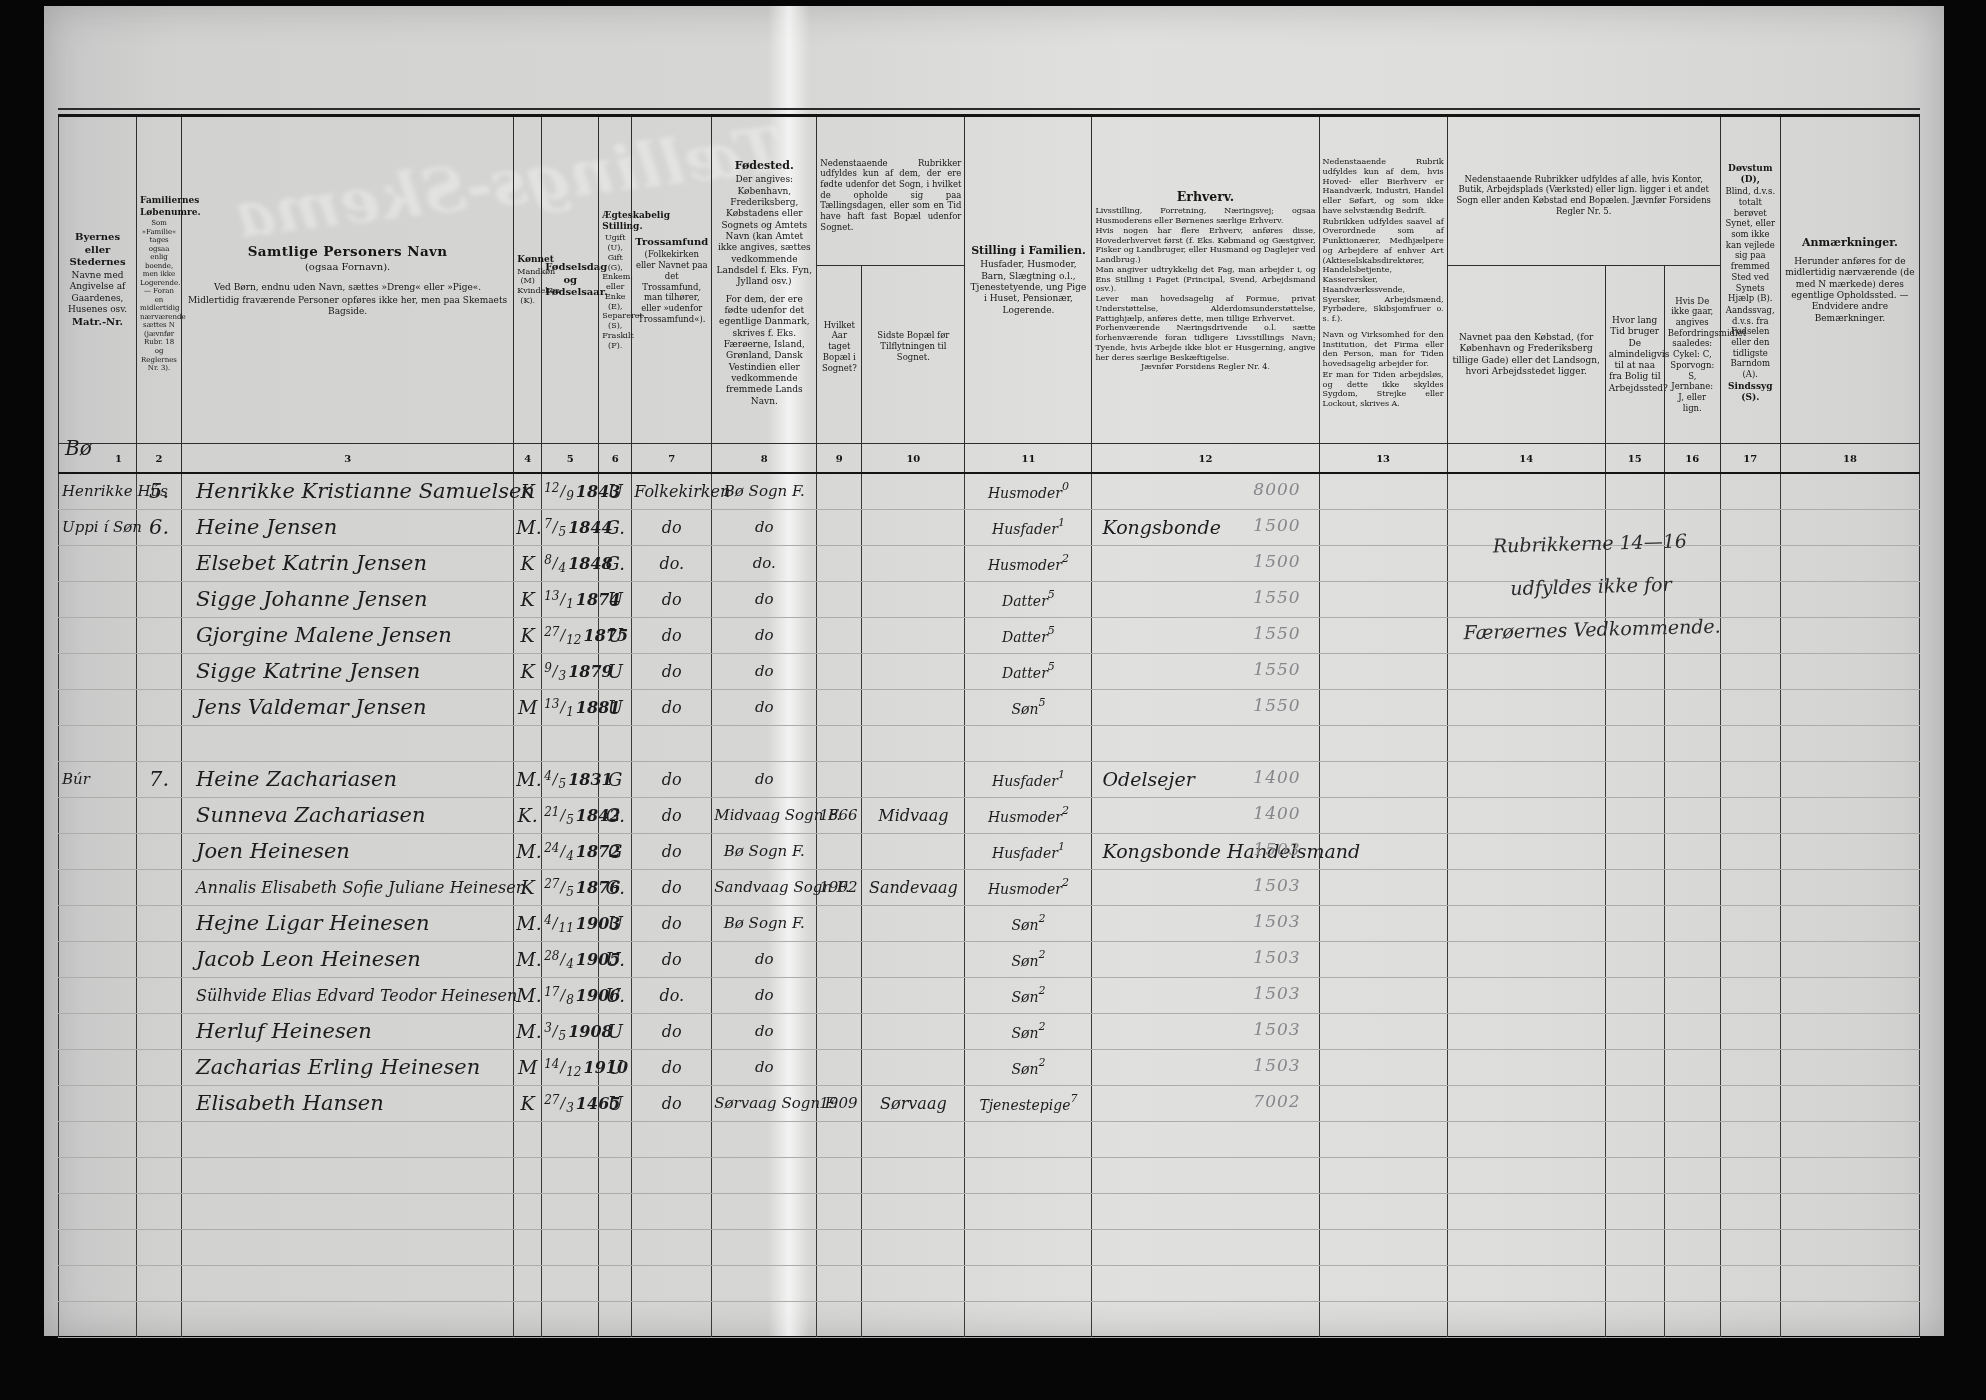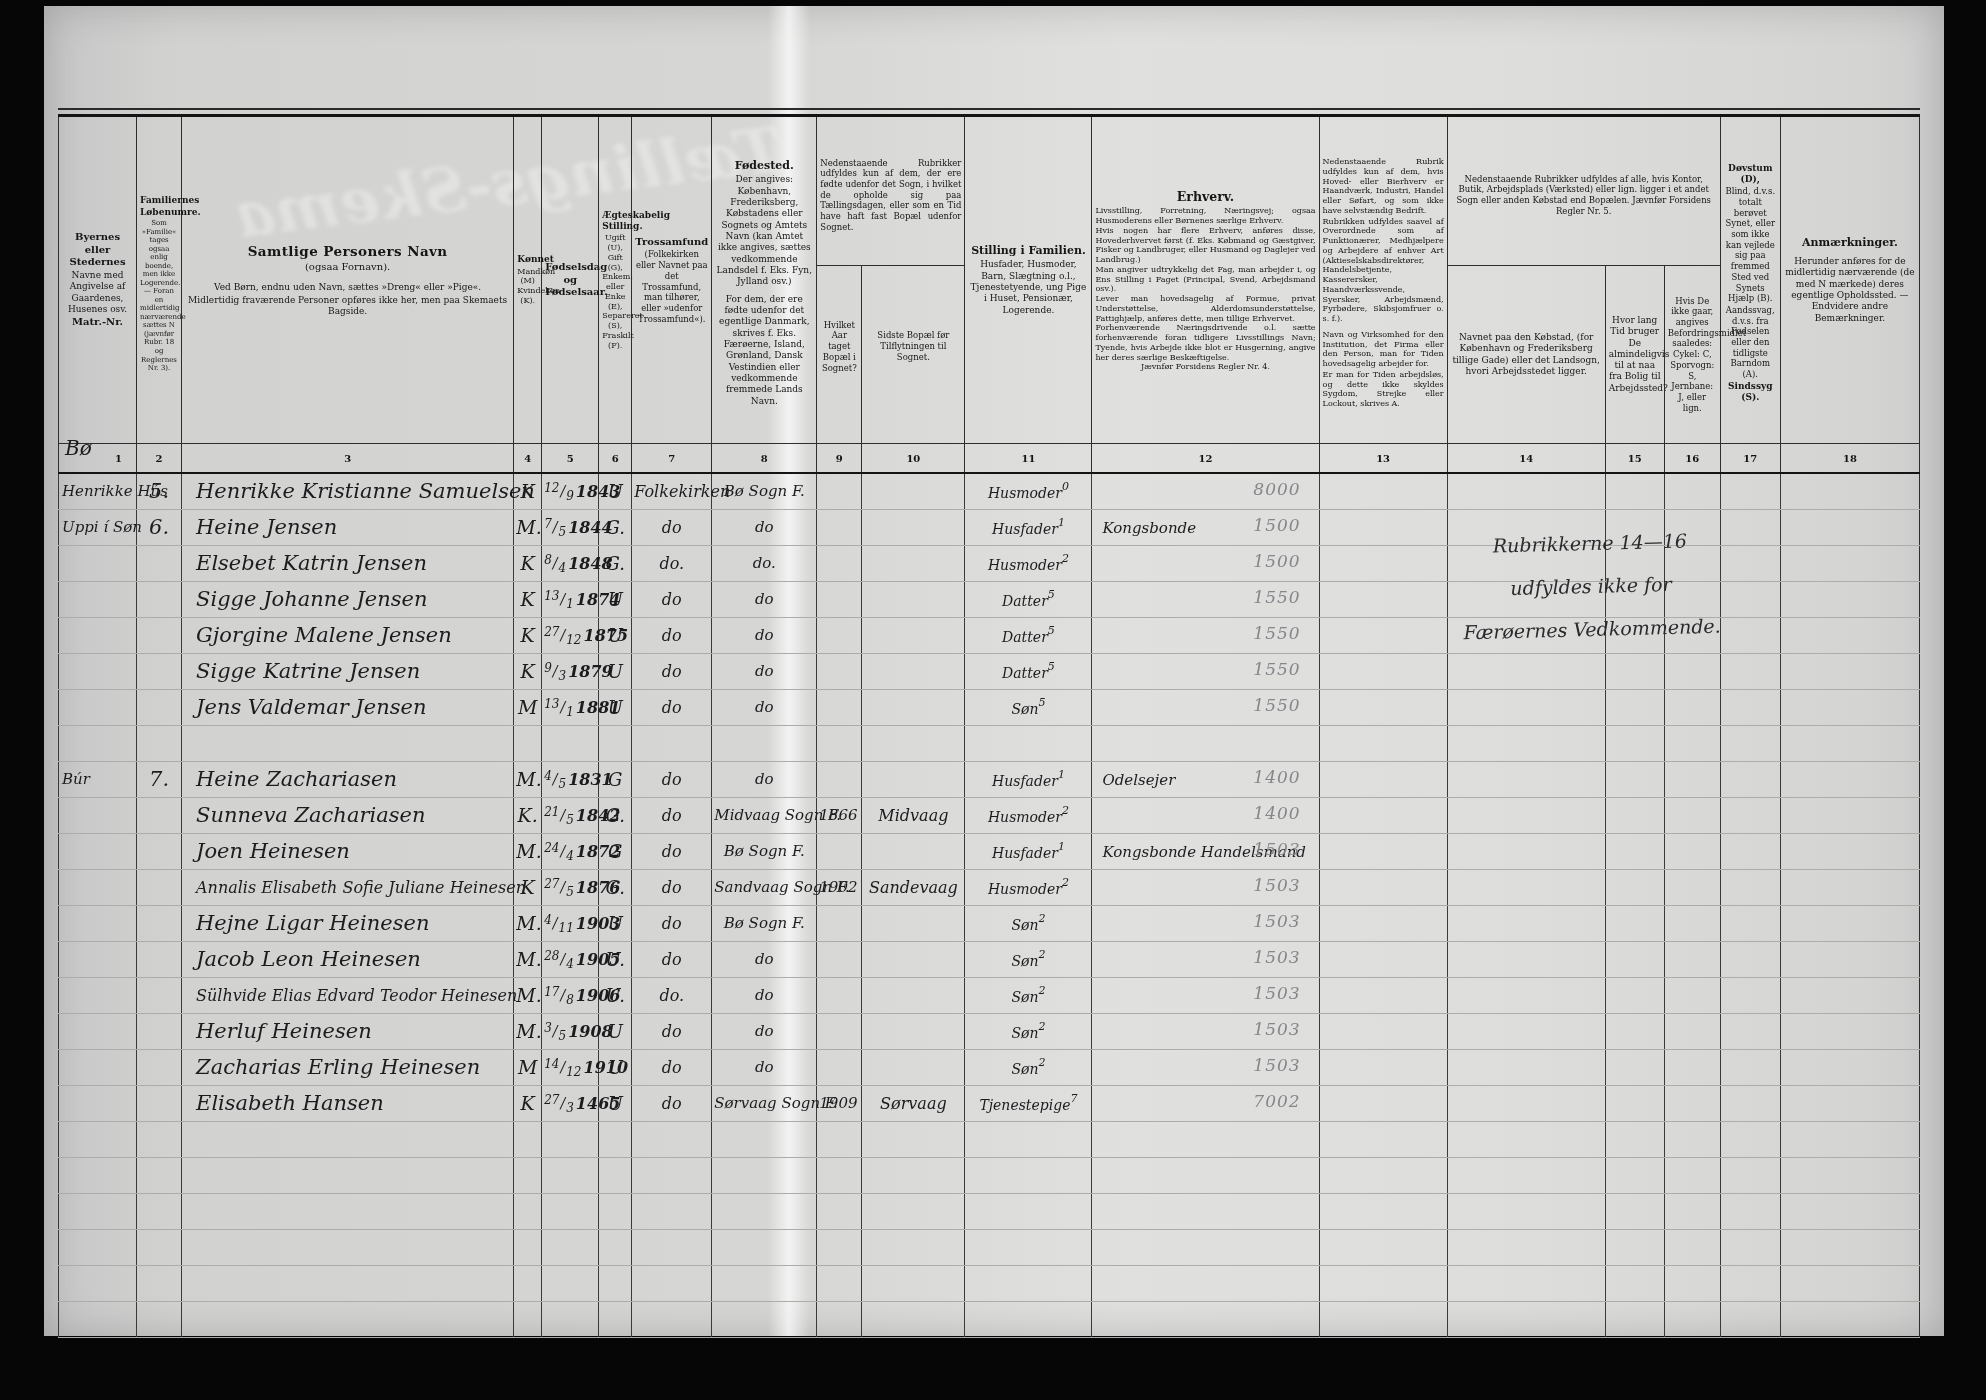--- a/index.html
+++ b/index.html
@@ -54,21 +54,21 @@
   .dy{font-size:16px;margin-left:2px;font-weight:bold;}
   td.mar{font-size:18px;text-align:center;}
   td.faith{font-size:16px;text-align:center;white-space:nowrap;}
   td.birth{font-size:15px;text-align:center;white-space:nowrap;}
   td.year{font-size:15px;text-align:left;}
   td.lastres{font-size:16px;text-align:center;white-space:nowrap;}
   td.pos{text-align:center;white-space:nowrap;}
   .posw{font-size:14px;}
   .sup{font-size:11px;vertical-align:8px;}
   td.occ{position:relative;}
-  .occw{font-size:15px;white-space:nowrap;padding-left:8px;}
+  .occw{font-size:19px;white-space:nowrap;padding-left:8px;}
   .pencil{position:absolute;right:18px;top:5px;font-family:"DejaVu Serif",serif;font-style:italic;
           font-size:17px;color:#85868a;letter-spacing:1px;}
   #note1416{position:absolute;left:1458px;top:522px;width:266px;text-align:center;
             font-family:"DejaVu Serif",serif;font-style:italic;font-size:19px;color:#2a2a2c;
             line-height:43px;transform:rotate(-1.5deg);}
   .bo{font-size:20px;position:absolute;left:6px;top:-8px;font-weight:normal;}
 </style>
 </head>
 <body>
 

